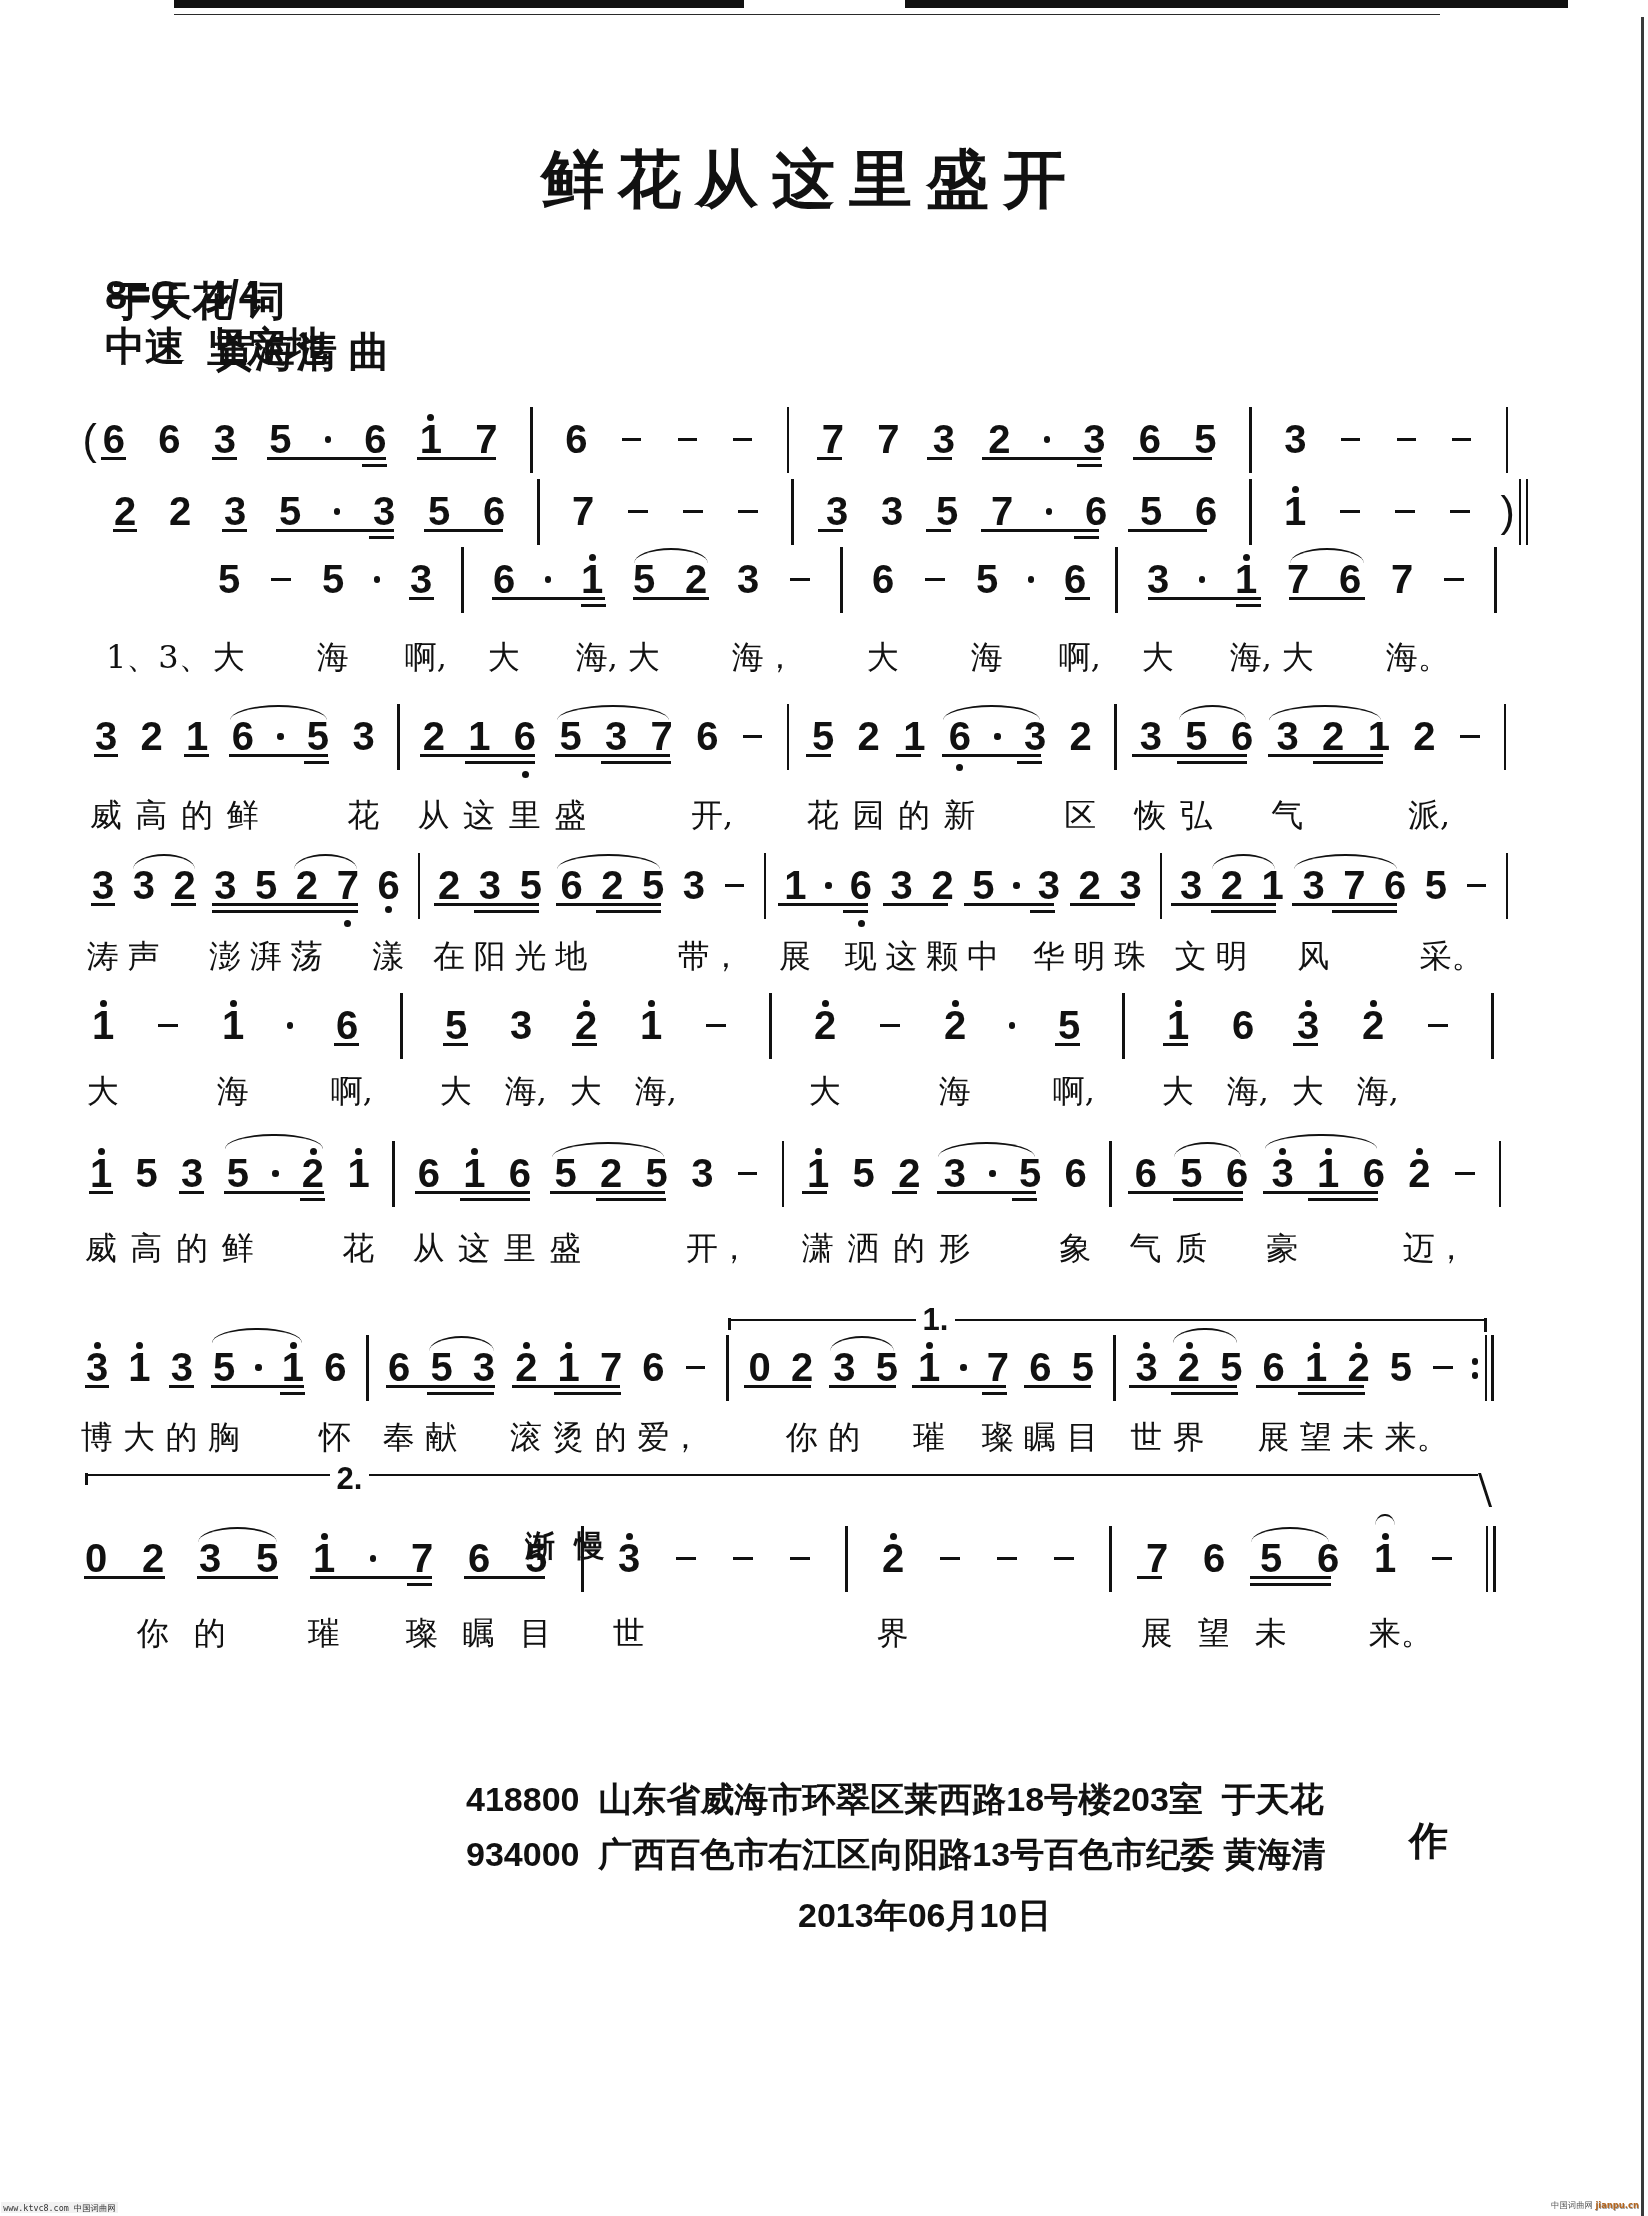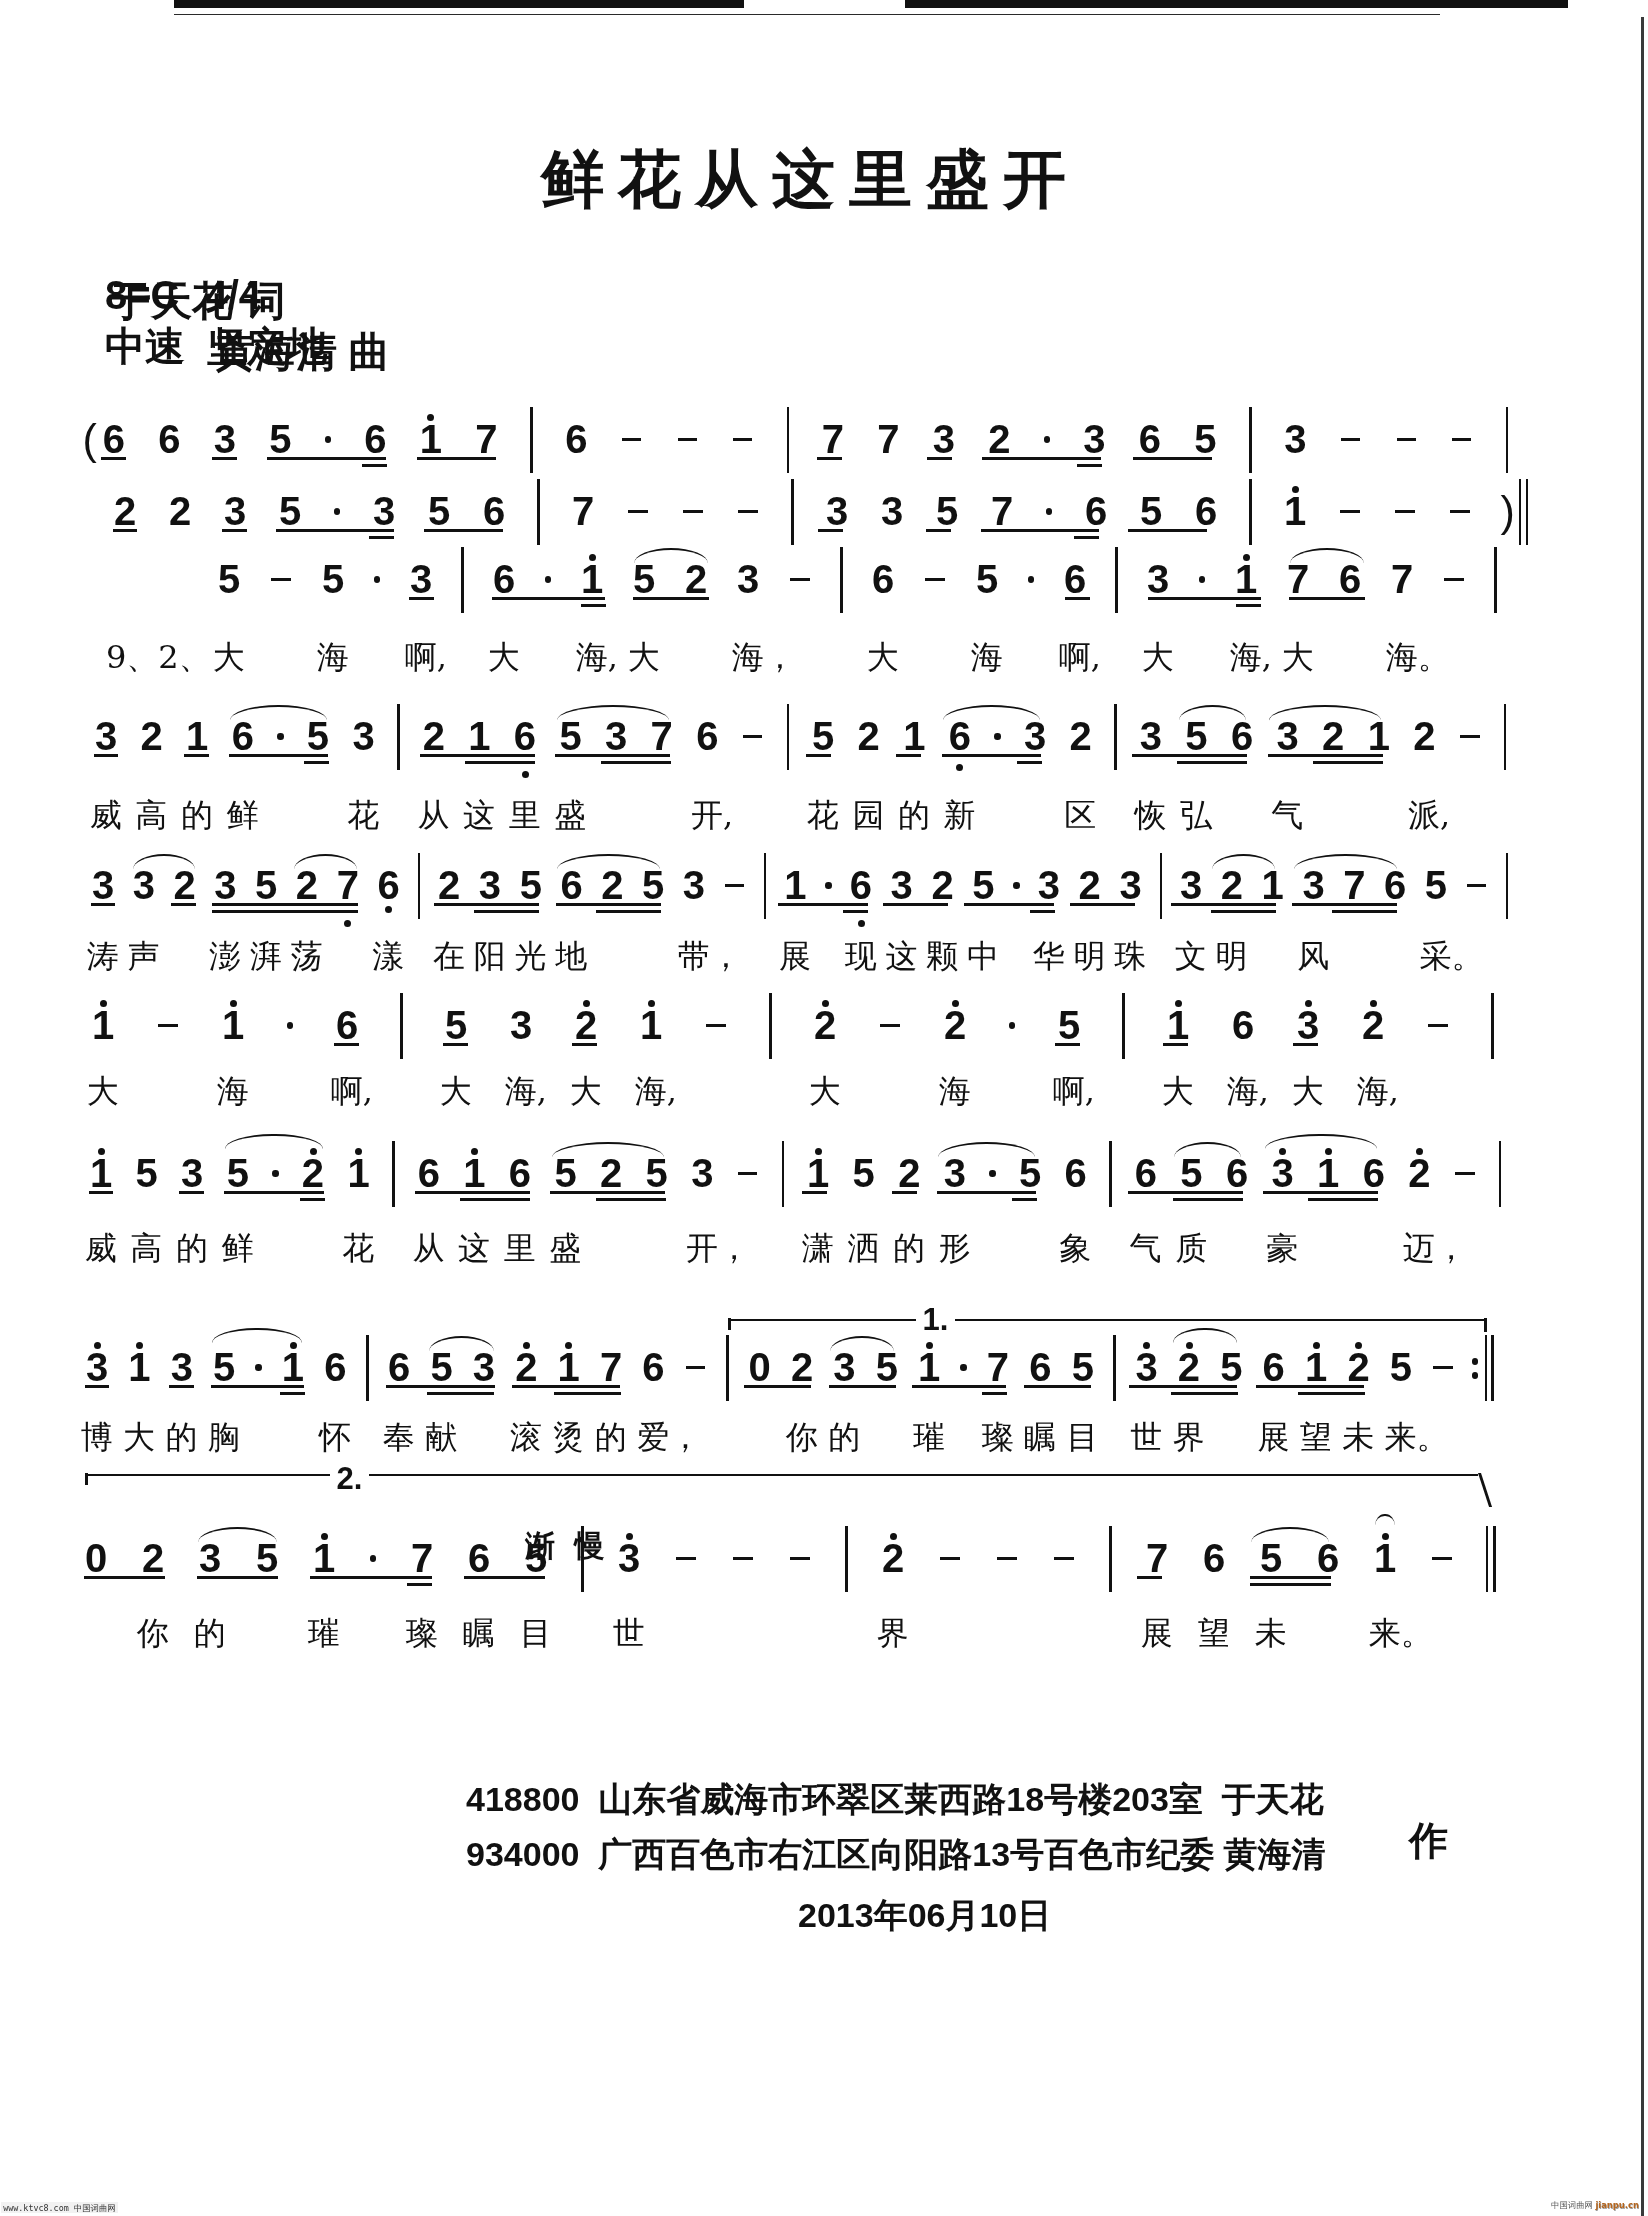--- a/index.html
+++ b/index.html
@@ -399,21 +399,21 @@
       <span class="ul" style="left: 367px; width: 24.5px; top: 47px;"></span>
       <span class="ul" style="left: 278px; width: 113px; top: 40px;"></span>
       <span class="ul" style="left: 419px; width: 76px; top: 40px;"></span>
       <span class="ul" style="left: 851px; width: 24.5px; top: 40px;"></span>
       <span class="ul" style="left: 1022px; width: 24.5px; top: 47px;"></span>
       <span class="ul" style="left: 934px; width: 113px; top: 40px;"></span>
       <span class="ul" style="left: 1075px; width: 76px; top: 40px;"></span>
       <span class="slur" style="left: 420px; width: 74px; top: -9px;"></span>
       <span class="slur" style="left: 1076px; width: 74px; top: -9px;"></span>
     </div>
-  <div class="lyric-prefix">9、2、</div>
+  <div class="lyric-prefix">1、3、</div>
   <div class="staff r3" style="--g: 15.6px;">
       <span class="cell note">
         <span class="digit">3</span>
         <span class="lyric">威</span>
       </span>
       <span class="cell note">
         <span class="digit">2</span>
         <span class="lyric">高</span>
       </span>
       <span class="cell note">

